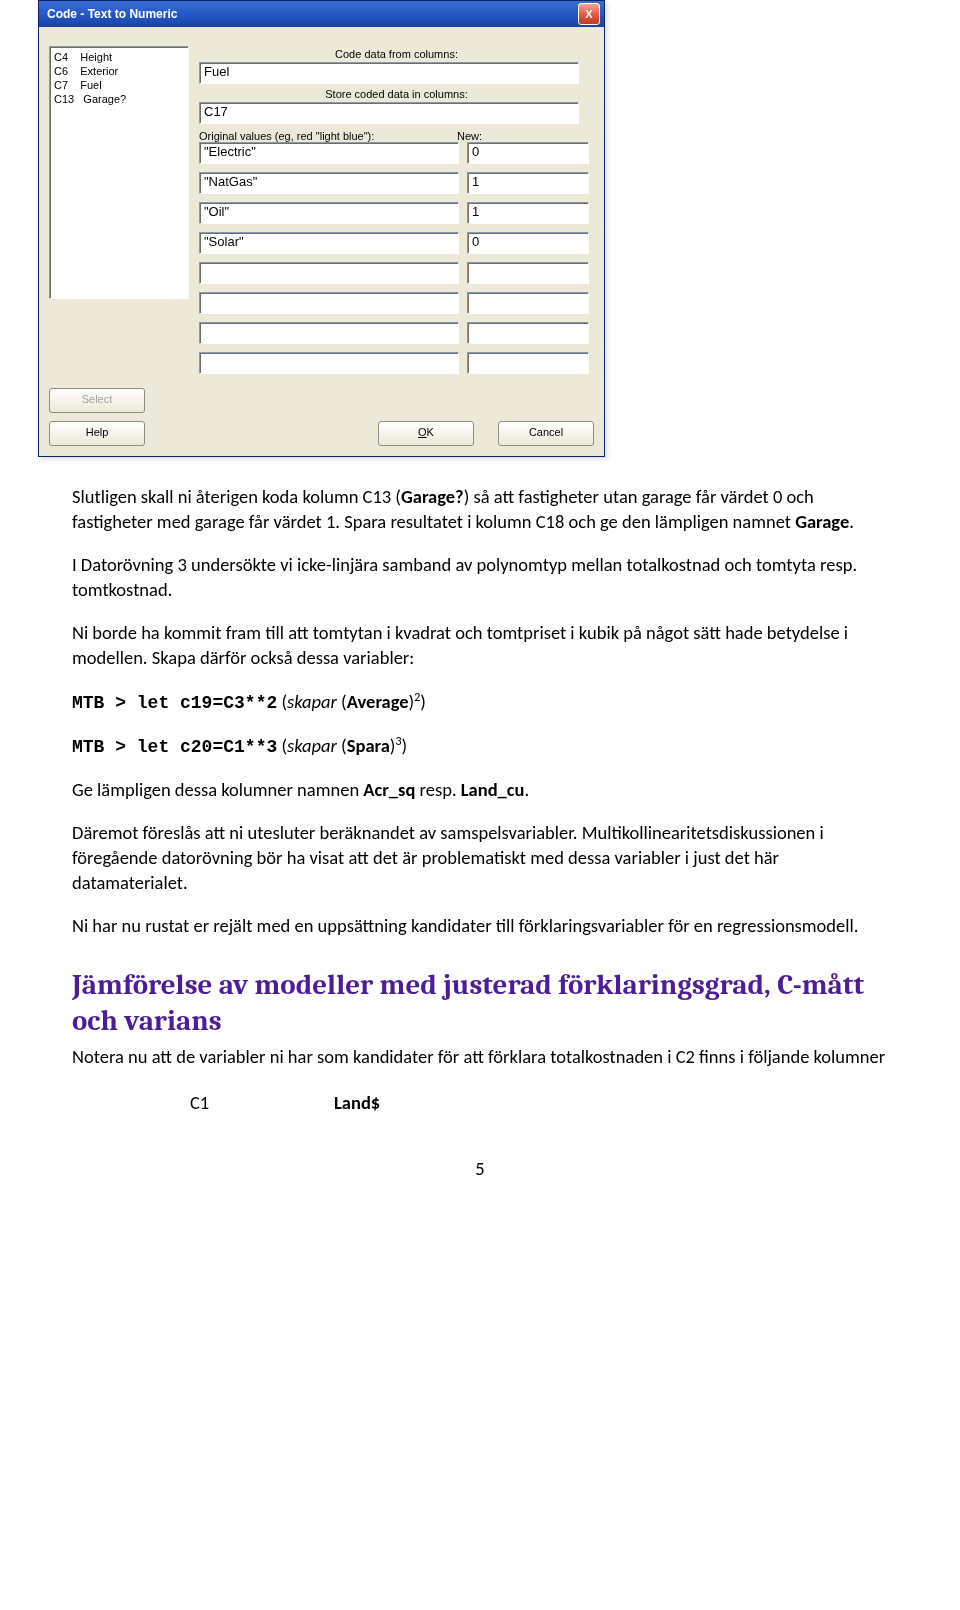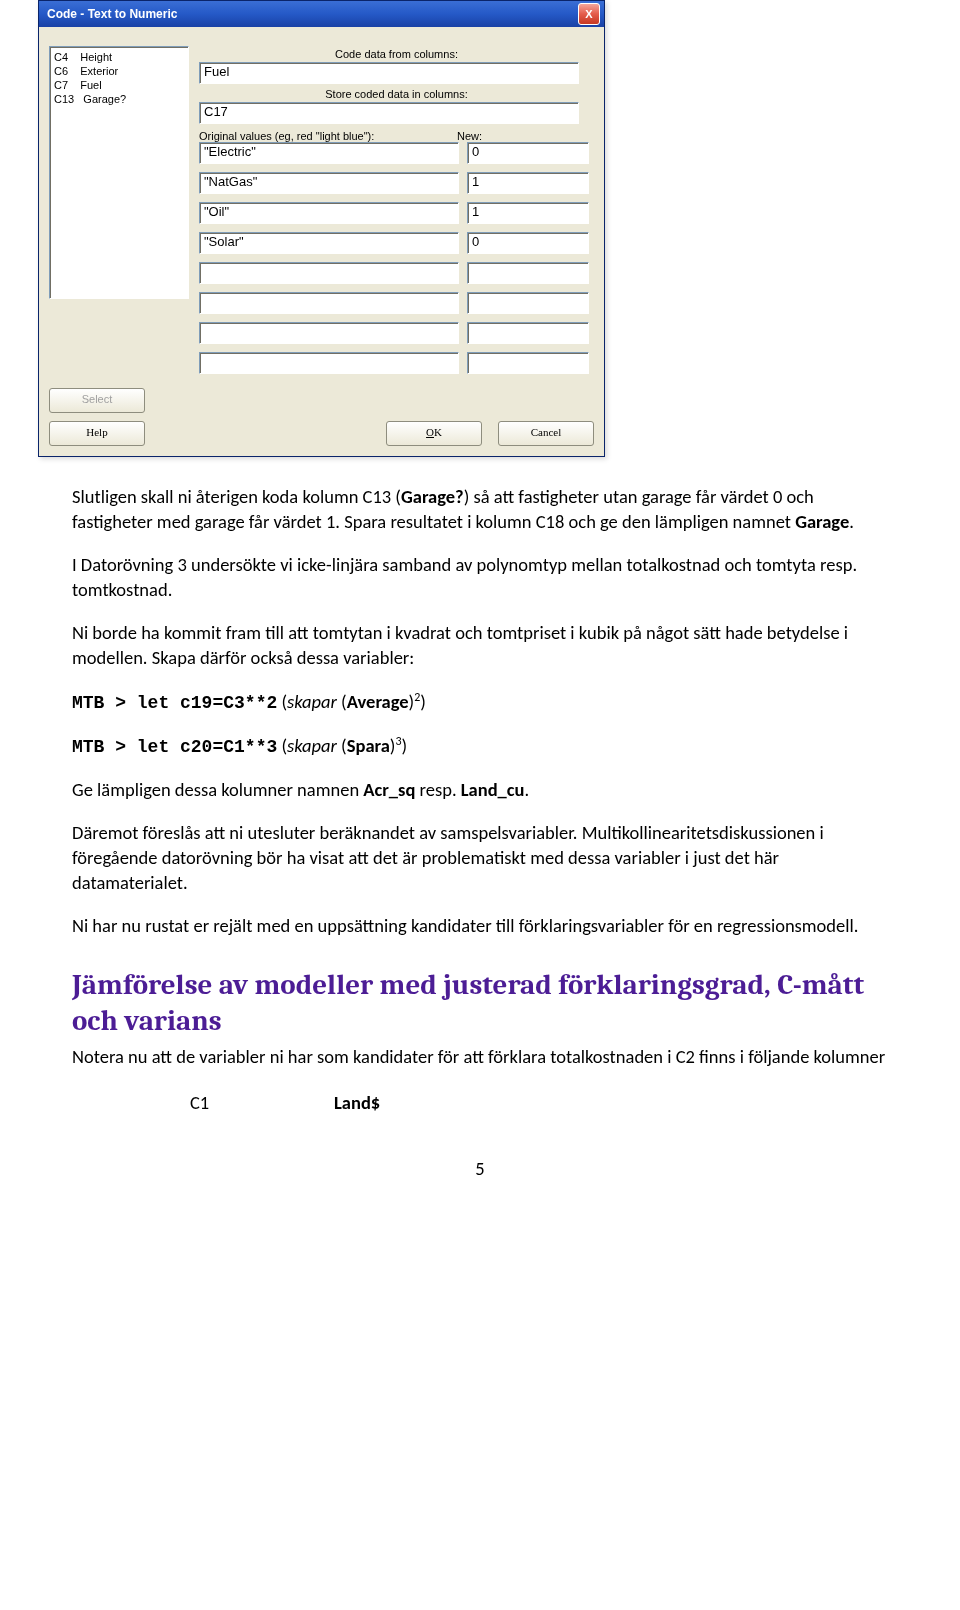--- a/index.html
+++ b/index.html
@@ -111,23 +111,22 @@
     text-align: center;
     background: linear-gradient(to bottom,#fff,#ece9d8);
     border: 1px solid #8e8d7e;
     border-radius: 3px;
     font-size: 11px;
     padding: 0 10px;
   }
   .winbtn.disabled { color: #a0a0a0; }
   .footerbar {
     display: flex;
-    gap: 16px;
+    gap: 24px;
     padding: 0 10px 10px 10px;
-    font-family: Liberation Serif, serif;
   }
   .footerbar .spacer { flex: 1; }
   .underlinefirst::first-letter { text-decoration: underline; }
 
   
   .para {
     font-size: 18.5px;
     line-height: 1.35;
     margin: 0 0 18px 0;
   }

